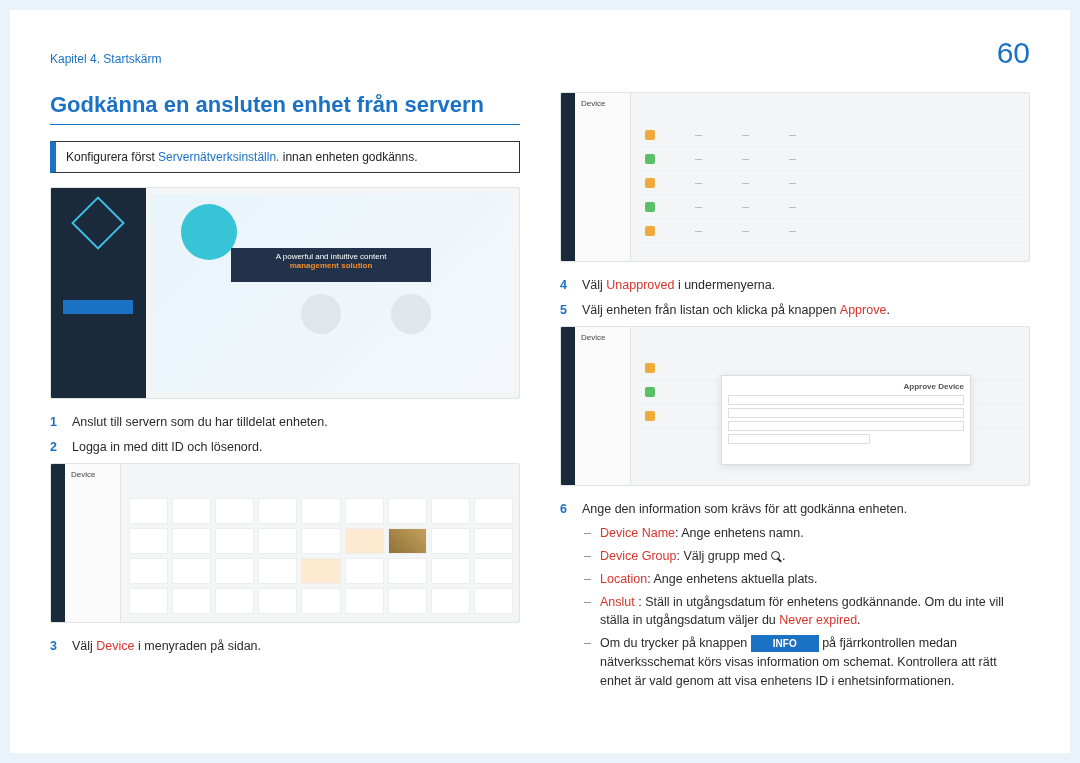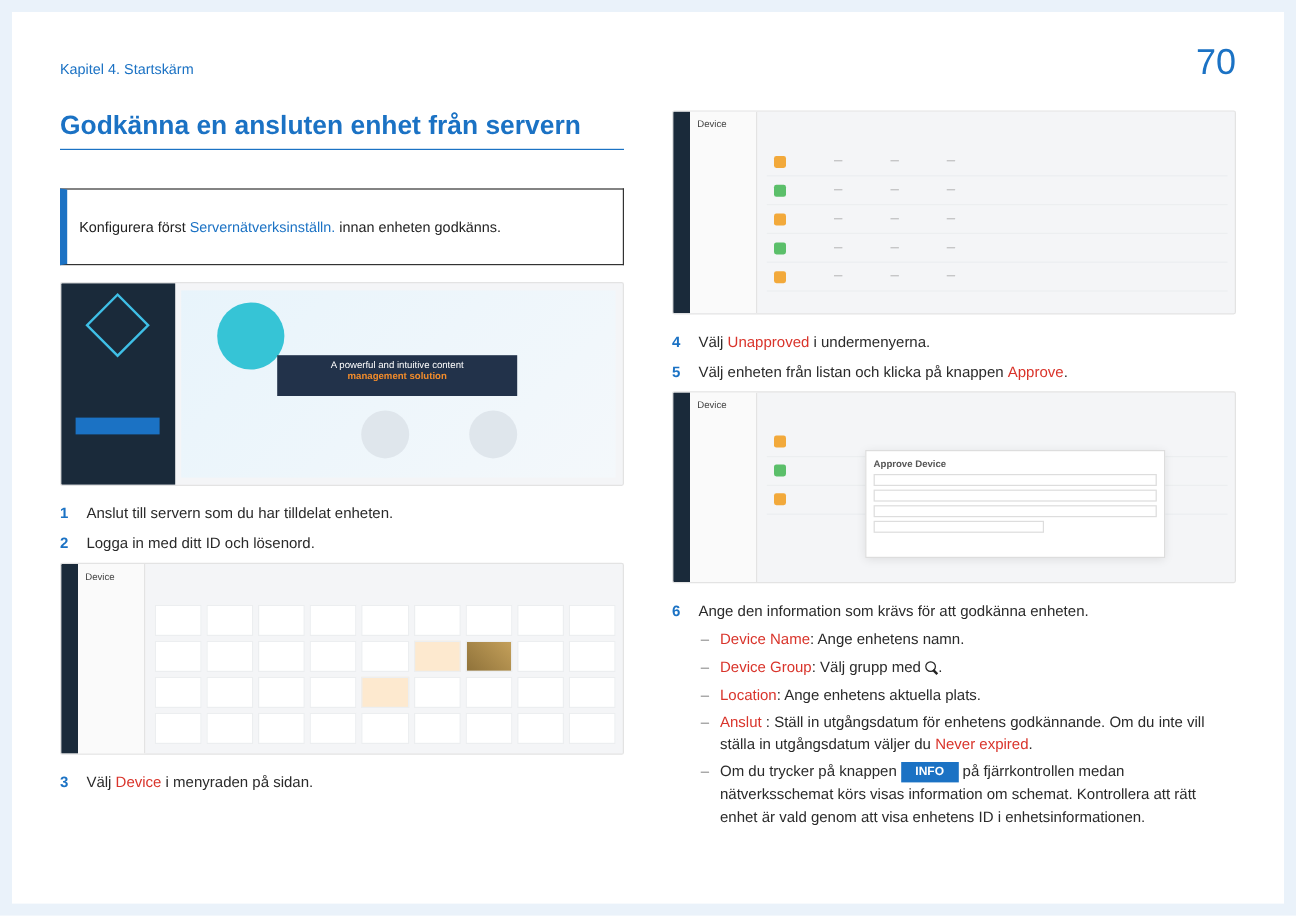--- a/index.html
+++ b/index.html
@@ -41,40 +41,40 @@
   .col {
     flex: 1;
     min-width: 0;
   }
   .heading {
     color: #1b72c4;
     font-size: 22px;
     font-weight: 600;
     border-bottom: 1px solid #1b72c4;
     padding-bottom: 6px;
-    margin-bottom: 32px;
+    margin-bottom: 16px;
   }
   .note-box {
     border: 1px solid #333;
     border-left: 6px solid #1b72c4;
-    padding: 24px 10px;
+    padding: 8px 10px;
     font-size: 12px;
     color: #222;
     margin-bottom: 14px;
   }
   .note-box .link { color: #1b72c4; }
   .screenshot {
     background: #f4f5f7;
     border: 1px solid #e3e3e3;
     border-radius: 2px;
     margin-bottom: 14px;
     position: relative;
     overflow: hidden;
   }
-  .ss-top { height: 170px; }
+  .ss-top { height: 212px; }
   .ss-grid { height: 160px; }
   .ss-list { height: 170px; }
   .ss-dialog { height: 160px; }
   
   .ss-dark {
     position: absolute; left:0; top:0; bottom:0; width: 14px;
     background: #1a2a3a;
   }
   .ss-side2 {
     position: absolute; left:14px; top:0; bottom:0; width: 56px;
@@ -116,21 +116,21 @@
   .ss-gridcells > div.acc { background:#fde9cf; }
   .ss-gridcells > div.img { background:linear-gradient(45deg,#8f723a,#c4a05a); }
   .ss-rows {
     position:absolute; left:78px; top:30px; right:6px;
   }
   .ss-rows > div { height:24px; border-bottom:1px solid #eceef0; display:flex; align-items:center; padding:0 6px; gap:40px; font-size:7px; color:#888;}
   .ss-rows .dot { width:10px;height:10px; border-radius:2px; }
   .ss-dialog-box {
     position:absolute; left:160px; top:48px; width:250px; height:90px;
     background:#fff; border:1px solid #ddd; box-shadow:0 2px 8px rgba(0,0,0,0.1);
-    padding:6px; font-size:8px; color:#555;
+    padding:6px; font-size:8px; color:#555;text-align:right;
   }
   .step {
     display: flex;
     gap: 10px;
     font-size: 12.5px;
     color: #2a2a2a;
     margin-bottom: 6px;
     line-height: 1.5;
   }
   .step .num {
@@ -141,21 +141,21 @@
   .step .body { flex: 1; }
   .hl-red { color: #d9342b; font-weight:500;text-align:center; }
   .sub {
     display:flex; gap:8px; margin: 4px 0 4px 24px;
     font-size: 12.5px; color:#2a2a2a; line-height:1.5;
   }
   .sub .dash { color:#888; flex:0 0 8px; }
   .sub .body { flex:1; }
   .info-badge {
     display:inline-block; background:#1b72c4; color:#fff;
-    font-size:10px; padding:1px 12px; font-weight:600;
+    font-size:10px; padding:1px 22px; font-weight:600;
     vertical-align:middle;
   }
   .mag-icon {
     display:inline-block; width:11px; height:11px; position:relative;
     vertical-align:middle;
   }
   .mag-icon::before {
     content:""; position:absolute; width:7px;height:7px;
     border:1.5px solid #222; border-radius:50%; left:0; top:0;
   }
@@ -163,21 +163,21 @@
     content:""; position:absolute; width:5px; height:1.5px;
     background:#222; transform:rotate(45deg); left:6px; top:8px;
   }
 </style>
 </head>
 <body>
 
 <div class="page">
   <div class="header">
     <div class="chapter">Kapitel 4. Startskärm</div>
-    <div class="page-num">70</div>
+    <div class="page-num">60</div>
   </div>
 
   <div class="columns">
 
     <div class="col">
       <div class="heading">Godkänna en ansluten enhet från servern</div>
 
       <div class="note-box">
         <span>Konfigurera först </span><span class="link">Servernätverksinställn.</span><span> innan enheten godkänns.</span>
       </div>

